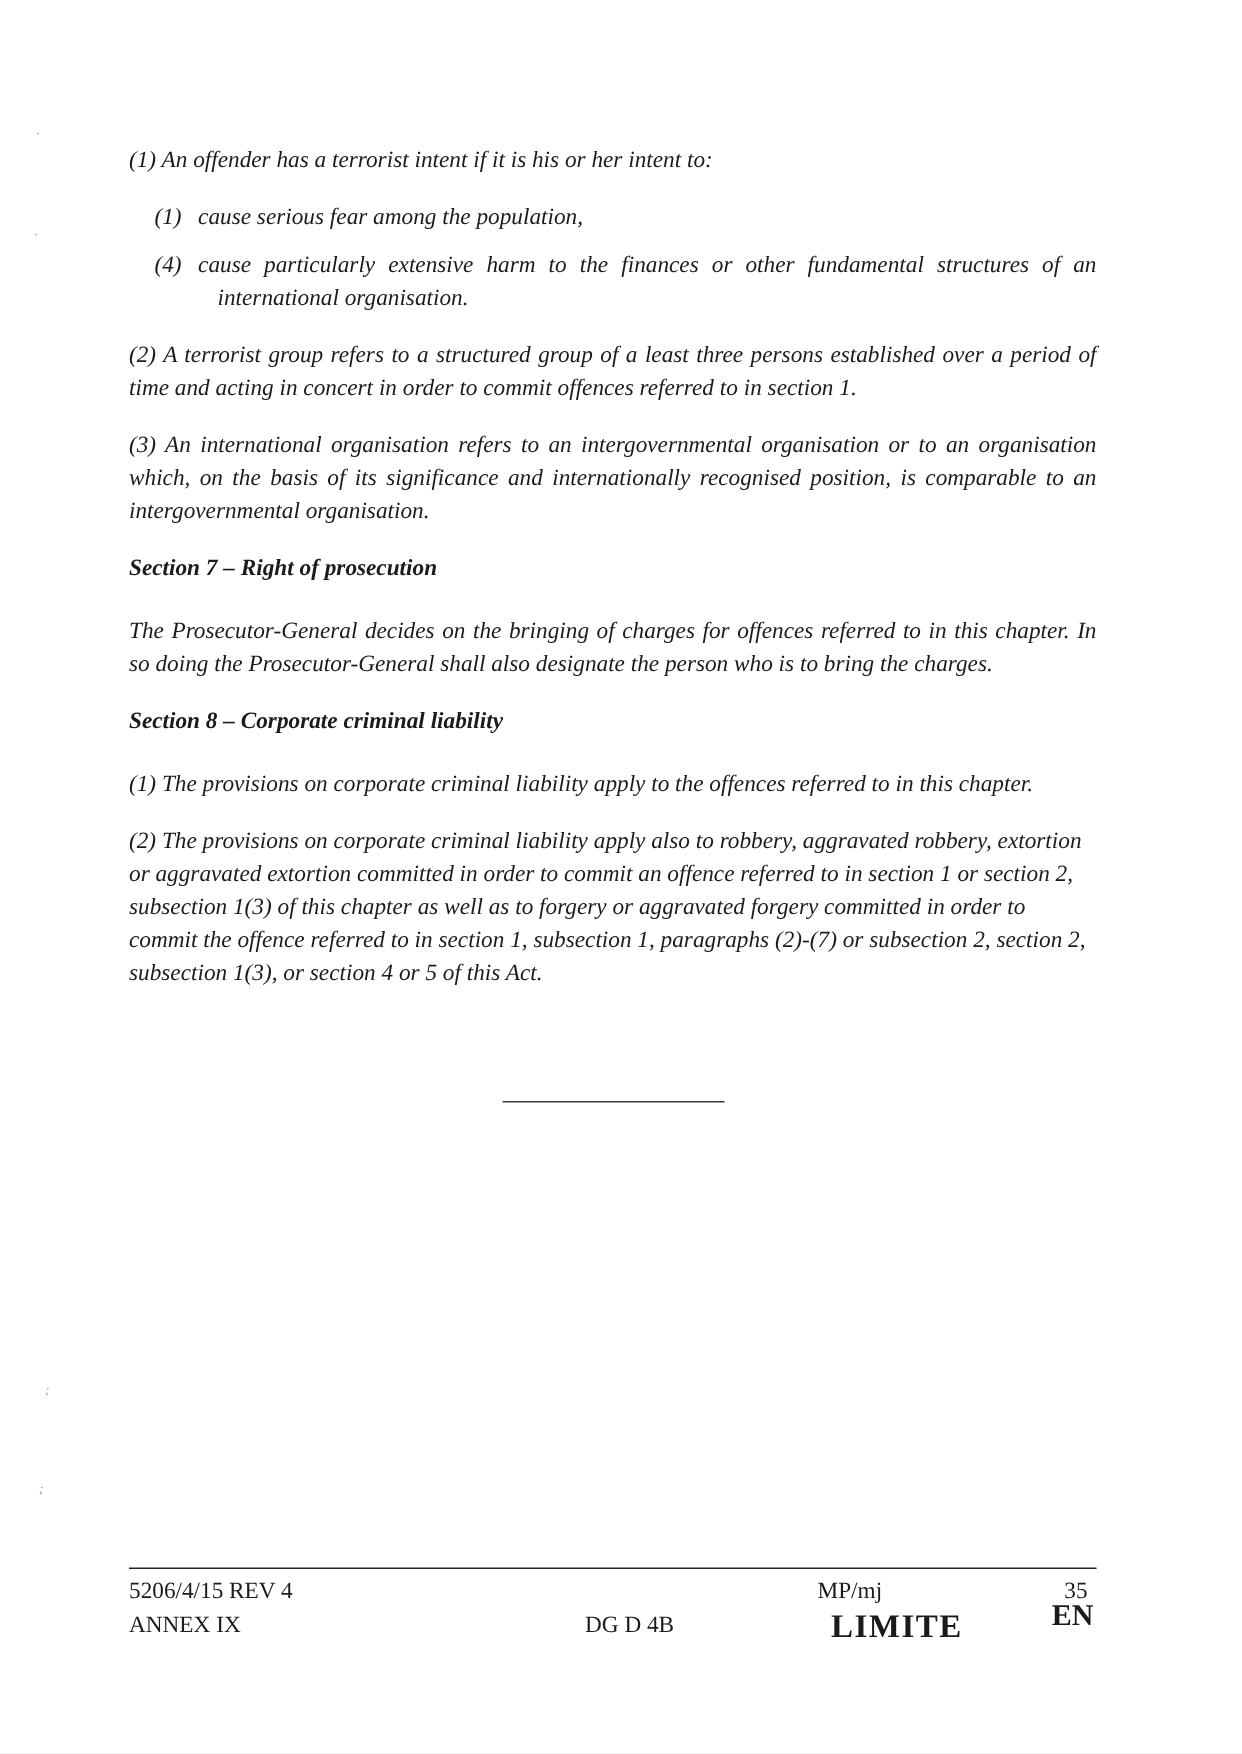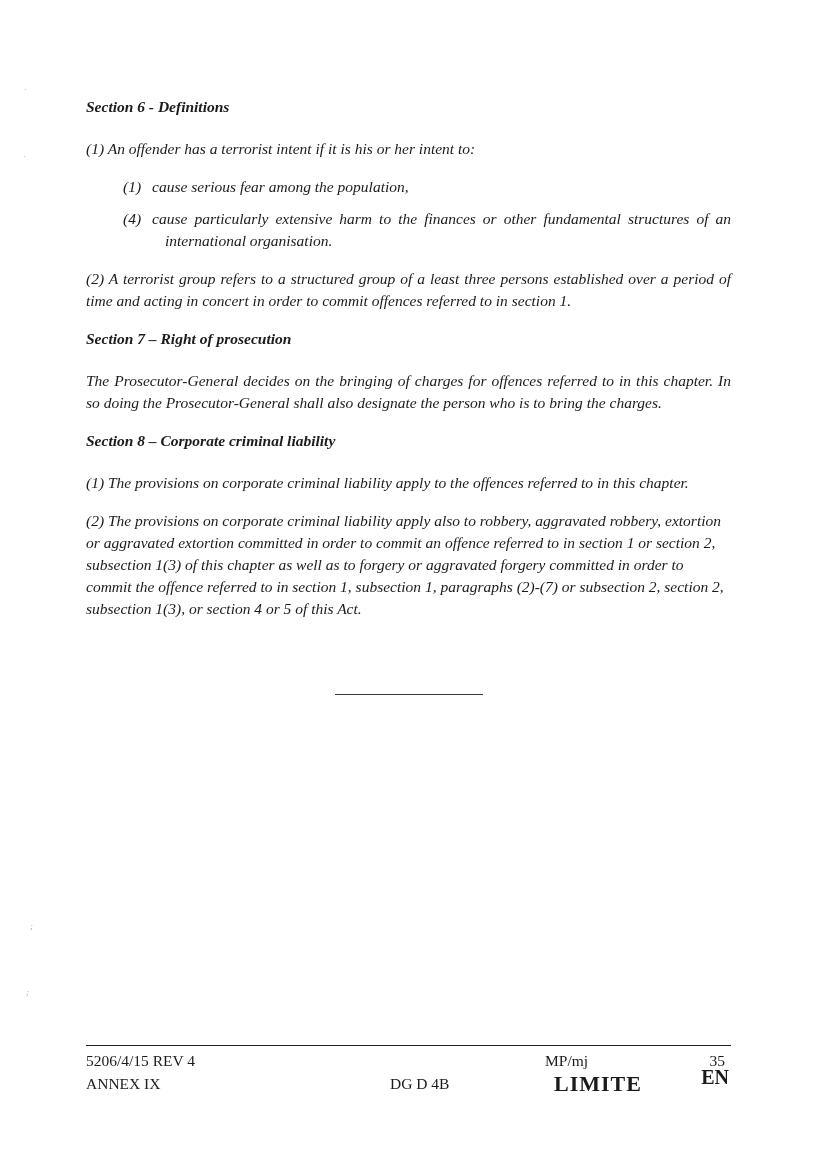--- a/index.html
+++ b/index.html
@@ -35,21 +35,21 @@
   .section-heading.spaced {
   }
   .para {
     margin: 0 0 16px 0;
     text-align: justify;
   }
   .para.ragged {
     text-align: left;
   }
   .sub-item {
-    margin: 0 0 10px 37px;
+    margin: 0 0 10px 17px;
     padding-left: 42px;
     text-indent: -42px;
     text-align: justify;
   }
   .sub-item .num {
     margin-right: 11px;
   }
   .sub-list {
     margin-bottom: 16px;
   }
@@ -89,30 +89,30 @@
 
 <div class="page">
 
   <div class="margin-mark" style="left:24px; top:85px;">·</div>
   <div class="margin-mark" style="left:23px; top:152px;">·</div>
   <div class="margin-mark" style="left:30px; top:922px;">;</div>
   <div class="margin-mark" style="left:26px; top:988px;">;</div>
 
   <div class="content">
 
-    <h3 class="section-heading">Section 6 - Definitions</h3>
 
     <p class="para">(1) An offender has a terrorist intent if it is his or her intent to:</p>
 
     <div class="sub-list">
       <p class="sub-item"><span class="num">(1)</span><span>cause serious fear among the population,</span></p>
       <p class="sub-item"><span class="num">(4)</span><span>cause particularly extensive harm to the finances or other fundamental structures of an international organisation.</span></p>
     </div>
 
     <p class="para">(2) A terrorist group refers to a structured group of a least three persons established over a period of time and acting in concert in order to commit offences referred to in section 1.</p>
+    <p class="para">(3) An international organisation refers to an intergovernmental organisation or to an organisation which, on the basis of its significance and internationally recognised position, is comparable to an intergovernmental organisation.</p>
 
     <h3 class="section-heading spaced">Section 7 – Right of prosecution</h3>
     <p class="para">The Prosecutor-General decides on the bringing of charges for offences referred to in this chapter. In so doing the Prosecutor-General shall also designate the person who is to bring the charges.</p>
 
     <h3 class="section-heading spaced">Section 8 – Corporate criminal liability</h3>
     <p class="para">(1) The provisions on corporate criminal liability apply to the offences referred to in this chapter.</p>
     <p class="para ragged">(2) The provisions on corporate criminal liability apply also to robbery, aggravated robbery, extortion or aggravated extortion committed in order to commit an offence referred to in section 1 or section 2, subsection 1(3) of this chapter as well as to forgery or aggravated forgery committed in order to commit the offence referred to in section 1, subsection 1, paragraphs (2)-(7) or subsection 2, section 2, subsection 1(3), or section 4 or 5 of this Act.</p>
 
     <hr class="divider-rule">
 

